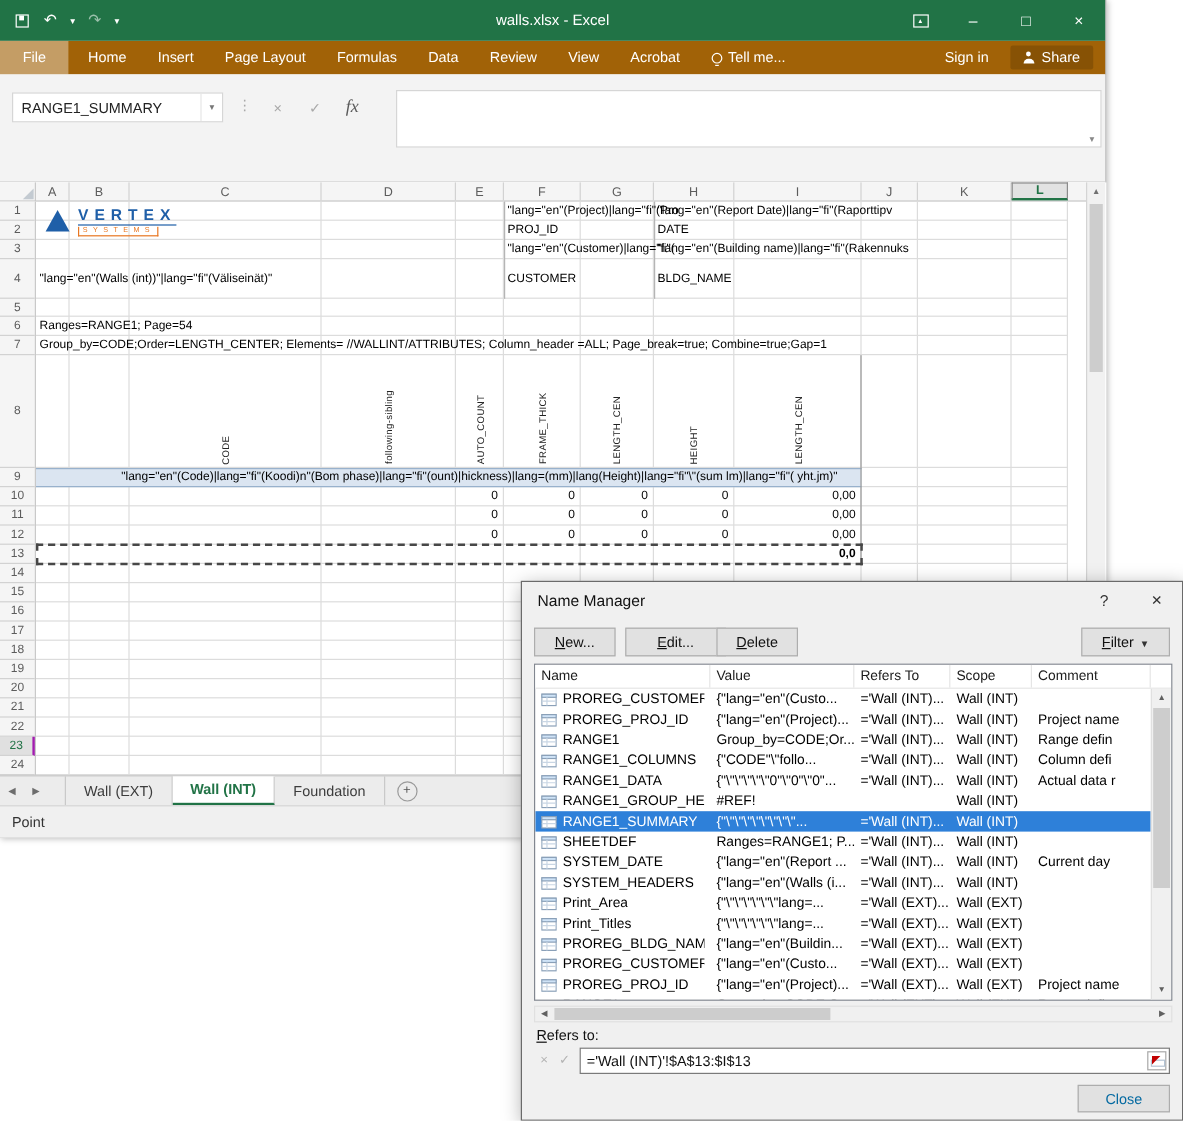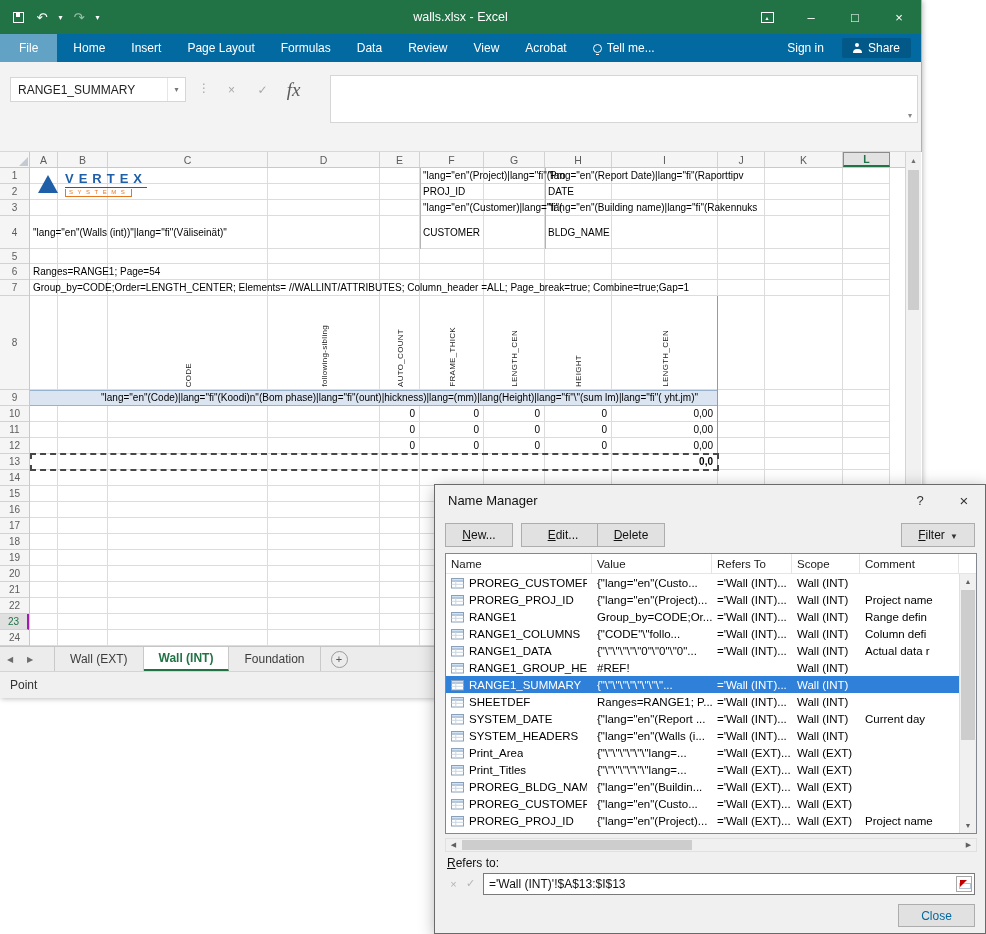--- a/index.html
+++ b/index.html
@@ -13,42 +13,42 @@
 .ti{min-width:24px;height:100%;display:flex;align-items:center;justify-content:center;font-size:13px;color:#fff;}
 .ti.small{min-width:13px;font-size:8px;}
 .ti.dim{opacity:.55;}
 .savebox{width:11px;height:11px;border:1.5px solid #fff;position:relative;display:block;}
 .savebox::after{content:"";position:absolute;left:2px;top:0;width:4px;height:4px;background:#fff;}
 .wtitle{position:absolute;left:0;right:0;text-align:center;font-size:12.5px;}
 .winctl{position:absolute;right:0;top:0;height:34px;display:flex;z-index:1;}
 .wc{width:44px;height:100%;display:flex;align-items:center;justify-content:center;font-size:13px;color:#fff;}
 .ribbonbox{width:13px;height:11px;border:1px solid #fff;display:flex;align-items:center;justify-content:center;font-size:6px;color:#fff;}
 
-.ribbonrow{height:28px;background:#0369a1;display:flex;align-items:stretch;color:#fff;}
+.ribbonrow{height:28px;background:#a16207;display:flex;align-items:stretch;color:#fff;}
 #ribbon-tabs{display:flex;align-items:stretch;}
 .rtab{display:flex;align-items:center;padding:0 13px;font-size:12px;white-space:nowrap;}
 .rtab.file{background:rgba(255,255,255,.38);padding:0 19px;margin-right:3px;}
 .bulb{width:9px;height:9px;border:1.3px solid #fff;border-radius:50%;margin-right:5px;position:relative;display:inline-block;}
 .bulb::after{content:"";position:absolute;left:2px;top:9px;width:3px;height:1.5px;background:#fff;}
 .ribbon-right{margin-left:auto;display:flex;align-items:center;padding-right:10px;}
 .signin{font-size:12px;margin-right:18px;}
 .share{display:flex;align-items:center;background:rgba(0,0,0,.16);border-radius:2px;padding:3px 11px;font-size:12px;}
 .person{width:9px;height:10px;position:relative;margin-right:6px;display:inline-block;}
 .person::before{content:"";position:absolute;left:2.5px;top:0;width:4px;height:4px;border-radius:50%;background:#fff;}
 .person::after{content:"";position:absolute;left:0;bottom:0;width:9px;height:4.5px;border-radius:4px 4px 0 0;background:#fff;}
 
 
 .formulazone{position:relative;height:90px;background:#f3f3f3;border-bottom:1px solid #d8d8d8;}
 .namebox{position:absolute;left:10px;top:15px;width:176px;height:25px;background:#fff;border:1px solid #d6d6d6;display:flex;align-items:center;font-size:12px;color:#222;}
 .nbtext{flex:1;padding-left:7px;overflow:hidden;white-space:nowrap;}
 .nbarrow{width:18px;height:100%;display:flex;align-items:center;justify-content:center;font-size:8px;color:#777;border-left:1px solid #e6e6e6;}
 .fdots{position:absolute;left:198px;top:19px;color:#a8a8a8;font-size:12px;}
 .fbtns{position:absolute;left:216px;top:15px;height:25px;display:flex;align-items:center;}
 .fb{width:31px;text-align:center;font-size:12px;color:#a8a8a8;}
-.fb.fx{font-family:"Liberation Serif",serif;font-style:italic;font-size:19px;color:#5a5a5a;}
+.fb.fx{font-family:"Liberation Serif",serif;font-style:italic;font-size:15px;color:#5a5a5a;}
 .fbar{position:absolute;left:330px;top:13px;width:588px;height:48px;background:#fff;border:1px solid #d6d6d6;font-size:12px;padding:4px 6px;color:#222;}
 .fchev{position:absolute;right:5px;bottom:2px;font-size:8px;color:#888;}
 
 
 .gridwrap{position:absolute;left:0;top:152px;width:922px;height:494px;background:#fff;}
 .corner{position:absolute;left:0;top:0;width:30px;height:16px;background:#f5f5f5;border-right:1px solid #c9c9c9;border-bottom:1px solid #c9c9c9;}
 .corner::after{content:"";position:absolute;right:1px;bottom:1px;border-left:9px solid transparent;border-bottom:9px solid #c3cad1;}
 #col-headers{position:absolute;left:30px;top:0;width:875px;height:16px;display:flex;background:#f5f5f5;border-bottom:1px solid #c9c9c9;}
 .colh{height:100%;display:flex;align-items:center;justify-content:center;font-size:10.5px;color:#5c5c5c;border-right:1px solid #d2d2d2;flex:none;}
 .colh-active{background:#e2e2e2;border:1px solid #8c8c8c;border-bottom:2px solid #217346;color:#217346;font-weight:bold;}

